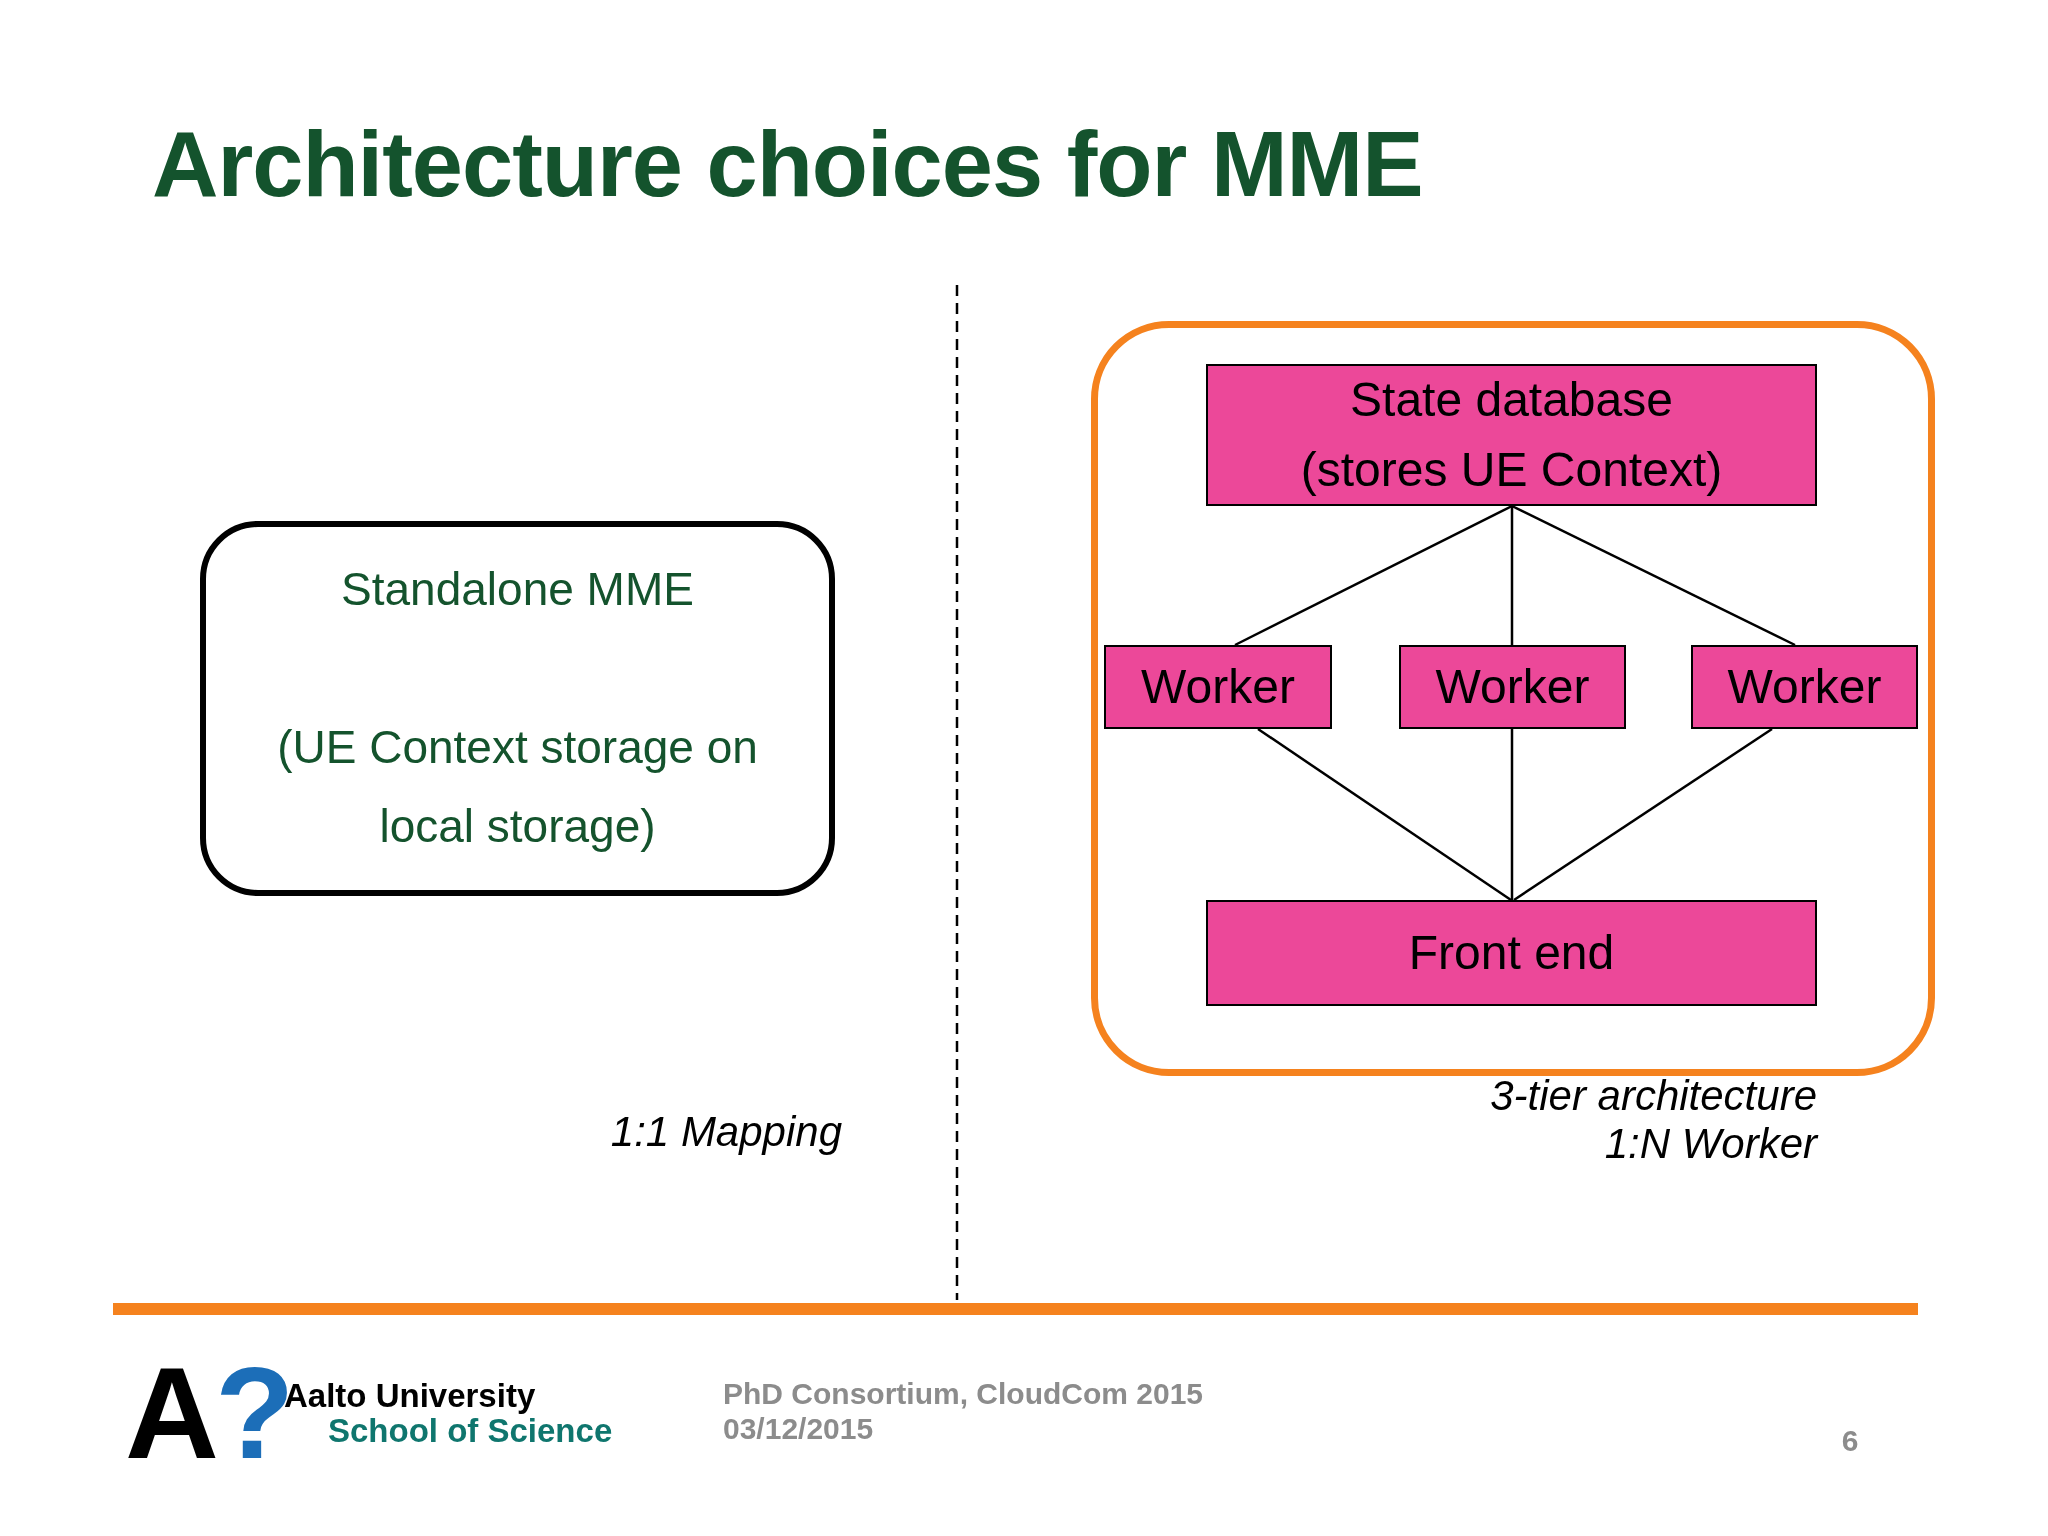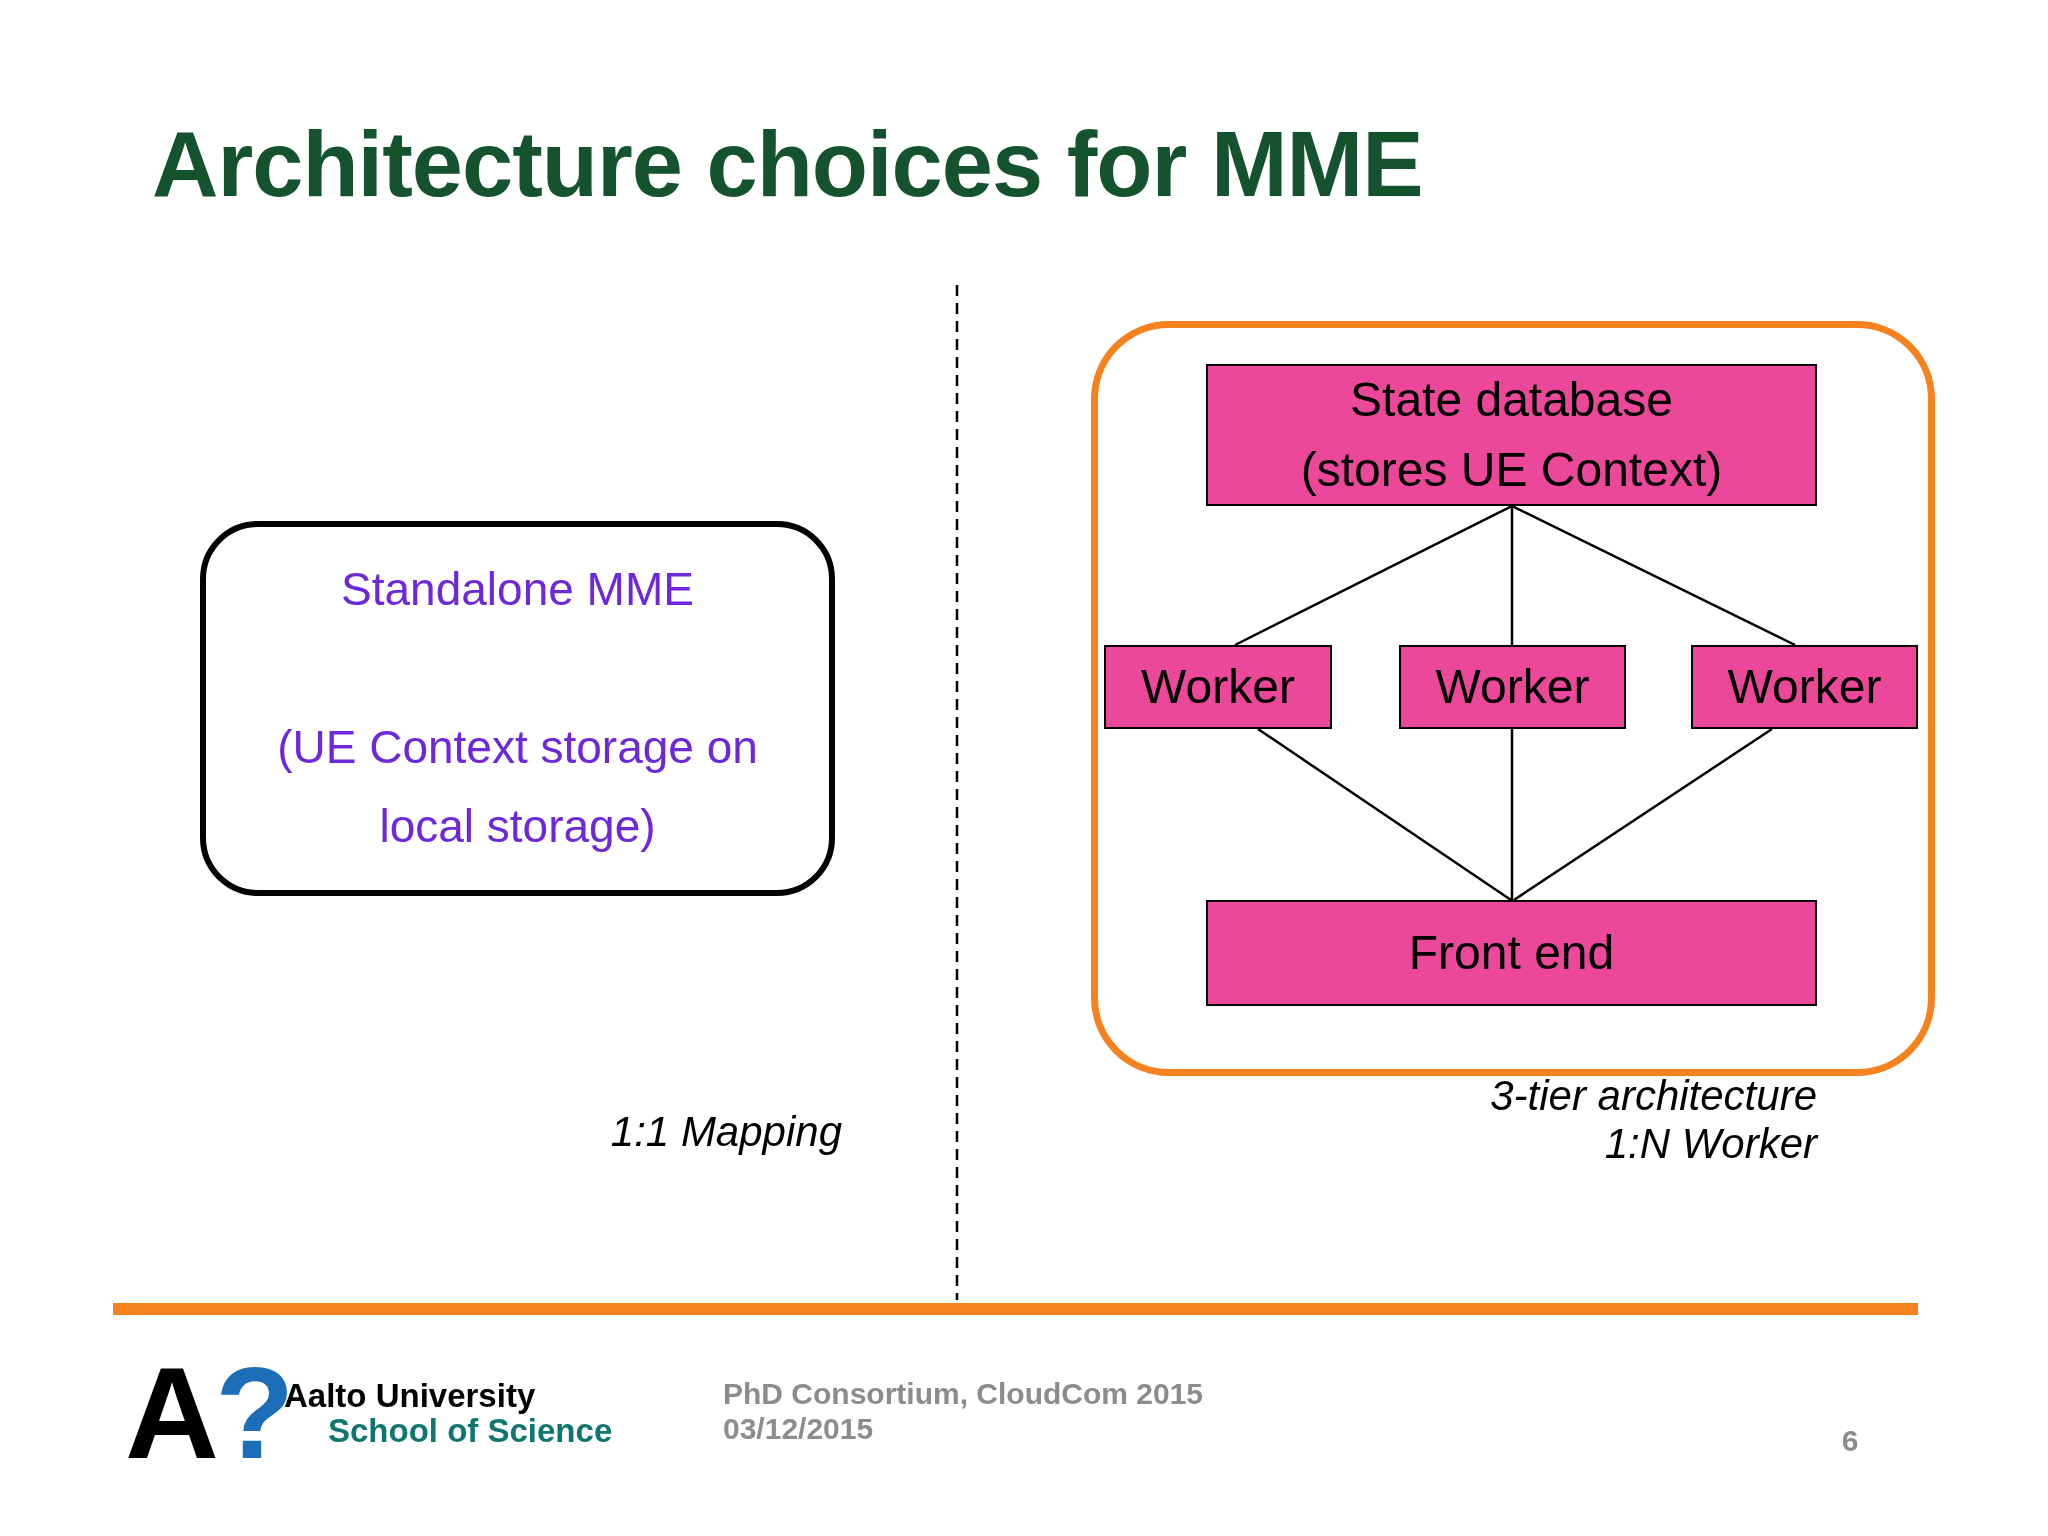--- a/index.html
+++ b/index.html
@@ -31,21 +31,21 @@
     width: 635px; height: 375px;
     border: 6px solid #000000;
     border-radius: 58px;
     box-sizing: border-box;
     display: flex;
     flex-direction: column;
     align-items: center;
     justify-content: center;
     text-align: center;
     font-size: 46px;
-    color: #6d28d9;
+    color: #14532d;
     line-height: 1.3;
     gap: 20px;
   }
   #standalone-box .gap { height: 58px; }
 
   
   .caption {
     font-style: italic;
     font-size: 42px;
     color: #000000;

